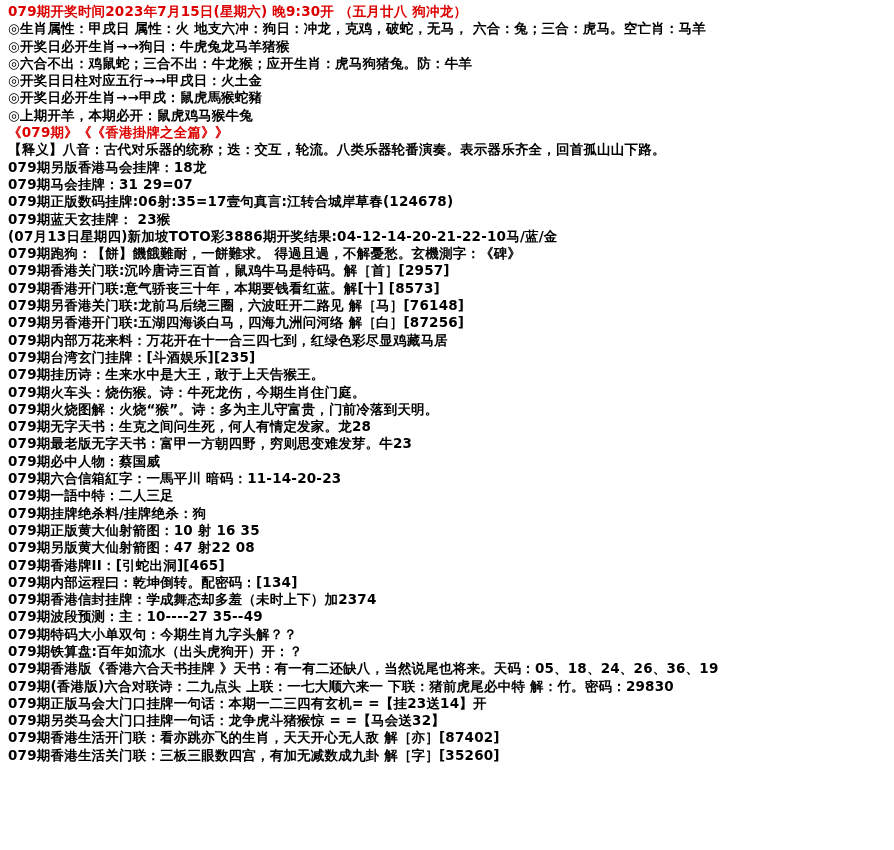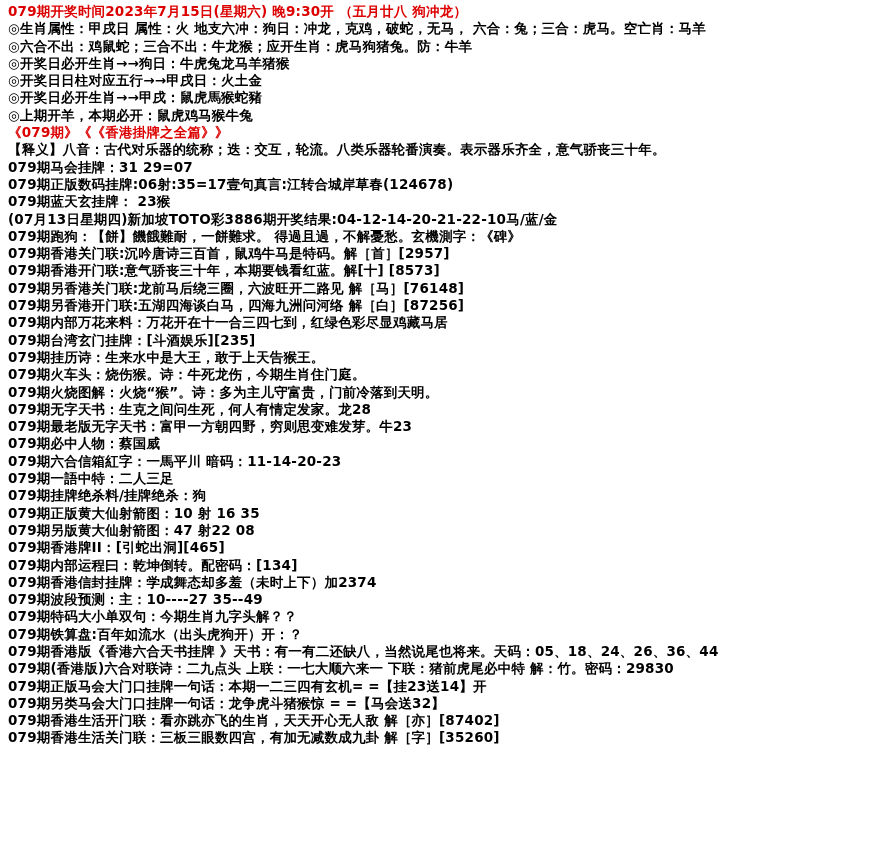--- a/index.html
+++ b/index.html
@@ -31,27 +31,28 @@
     color: #dd0000;
   }
 </style>
 </head>
 <body>
 
 <div id="page">
   <div id="lines-container">
       <div class="line red">079期开奖时间2023年7月15日(星期六)  晚9:30开 （五月廿八 狗冲龙）</div>
       <div class="line">◎生肖属性：甲戌日 属性：火 地支六冲：狗日：冲龙，克鸡，破蛇，无马， 六合：兔；三合：虎马。空亡肖：马羊</div>
+      <div class="line">◎开奖日必开生肖→→狗日：牛虎兔龙马羊猪猴</div>
       <div class="line">◎六合不出：鸡鼠蛇；三合不出：牛龙猴；应开生肖：虎马狗猪兔。防：牛羊</div>
-      <div class="line">◎开奖日必开生肖→→狗日：牛虎兔龙马羊猪猴</div>
       <div class="line">◎开奖日日柱对应五行→→甲戌日：火土金</div>
       <div class="line">◎开奖日必开生肖→→甲戌：鼠虎馬猴蛇豬</div>
       <div class="line">◎上期开羊，本期必开：鼠虎鸡马猴牛兔</div>
       <div class="line red">《079期》《《香港掛牌之全篇》》</div>
-      <div class="line">【释义】八音：古代对乐器的统称；迭：交互，轮流。八类乐器轮番演奏。表示器乐齐全，意气骄丧三十年。</div>
+      <div class="line">【释义】八音：古代对乐器的统称；迭：交互，轮流。八类乐器轮番演奏。表示器乐齐全，回首孤山山下路。</div>
+      <div class="line">079期另版香港马会挂牌：18龙</div>
       <div class="line">079期马会挂牌：31 29=07</div>
       <div class="line">079期正版数码挂牌:06射:35=17壹句真言:江转合城岸草春(124678)</div>
       <div class="line">079期蓝天玄挂牌： 23猴</div>
       <div class="line">(07月13日星期四)新加坡TOTO彩3886期开奖结果:04-12-14-20-21-22-10马/蓝/金</div>
       <div class="line">079期跑狗：【餅】饑餓難耐，一餅難求。 得過且過，不解憂愁。玄機測字：《碑》</div>
       <div class="line">079期香港关门联:沉吟唐诗三百首，鼠鸡牛马是特码。解［首］[2957]</div>
       <div class="line">079期香港开门联:意气骄丧三十年，本期要钱看红蓝。解[十] [8573]</div>
       <div class="line">079期另香港关门联:龙前马后绕三圈，六波旺开二路见 解［马］[76148]</div>
       <div class="line">079期另香港开门联:五湖四海谈白马，四海九洲问河络 解［白］[87256]</div>
       <div class="line">079期内部万花来料：万花开在十一合三四七到，红绿色彩尽显鸡藏马居</div>
@@ -66,20 +67,20 @@
       <div class="line">079期一語中特：二人三足</div>
       <div class="line">079期挂牌绝杀料/挂牌绝杀：狗</div>
       <div class="line">079期正版黄大仙射箭图：10 射 16 35</div>
       <div class="line">079期另版黄大仙射箭图：47 射22 08</div>
       <div class="line">079期香港牌II：[引蛇出洞][465]</div>
       <div class="line">079期内部运程曰：乾坤倒转。配密码：[134]</div>
       <div class="line">079期香港信封挂牌：学成舞态却多羞（未时上下）加2374</div>
       <div class="line">079期波段预测：主：10----27 35--49</div>
       <div class="line">079期特码大小单双句：今期生肖九字头解？？</div>
       <div class="line">079期铁算盘:百年如流水（出头虎狗开）开：？</div>
-      <div class="line">079期香港版《香港六合天书挂牌 》天书：有一有二还缺八，当然说尾也将来。天码：05、18、24、26、36、44</div>
+      <div class="line">079期香港版《香港六合天书挂牌 》天书：有一有二还缺八，当然说尾也将来。天码：05、18、24、26、36、19</div>
       <div class="line">079期(香港版)六合对联诗：二九点头 上联：一七大顺六来一 下联：猪前虎尾必中特 解：竹。密码：29830</div>
       <div class="line">079期正版马会大门口挂牌一句话：本期一二三四有玄机= =【挂23送14】开</div>
       <div class="line">079期另类马会大门口挂牌一句话：龙争虎斗猪猴惊 = =【马会送32】</div>
       <div class="line">079期香港生活开门联：看亦跳亦飞的生肖，天天开心无人敌 解［亦］[87402]</div>
       <div class="line">079期香港生活关门联：三板三眼数四宫，有加无减数成九卦 解［字］[35260]</div>
     </div>
 </div>
 
 </body></html>

